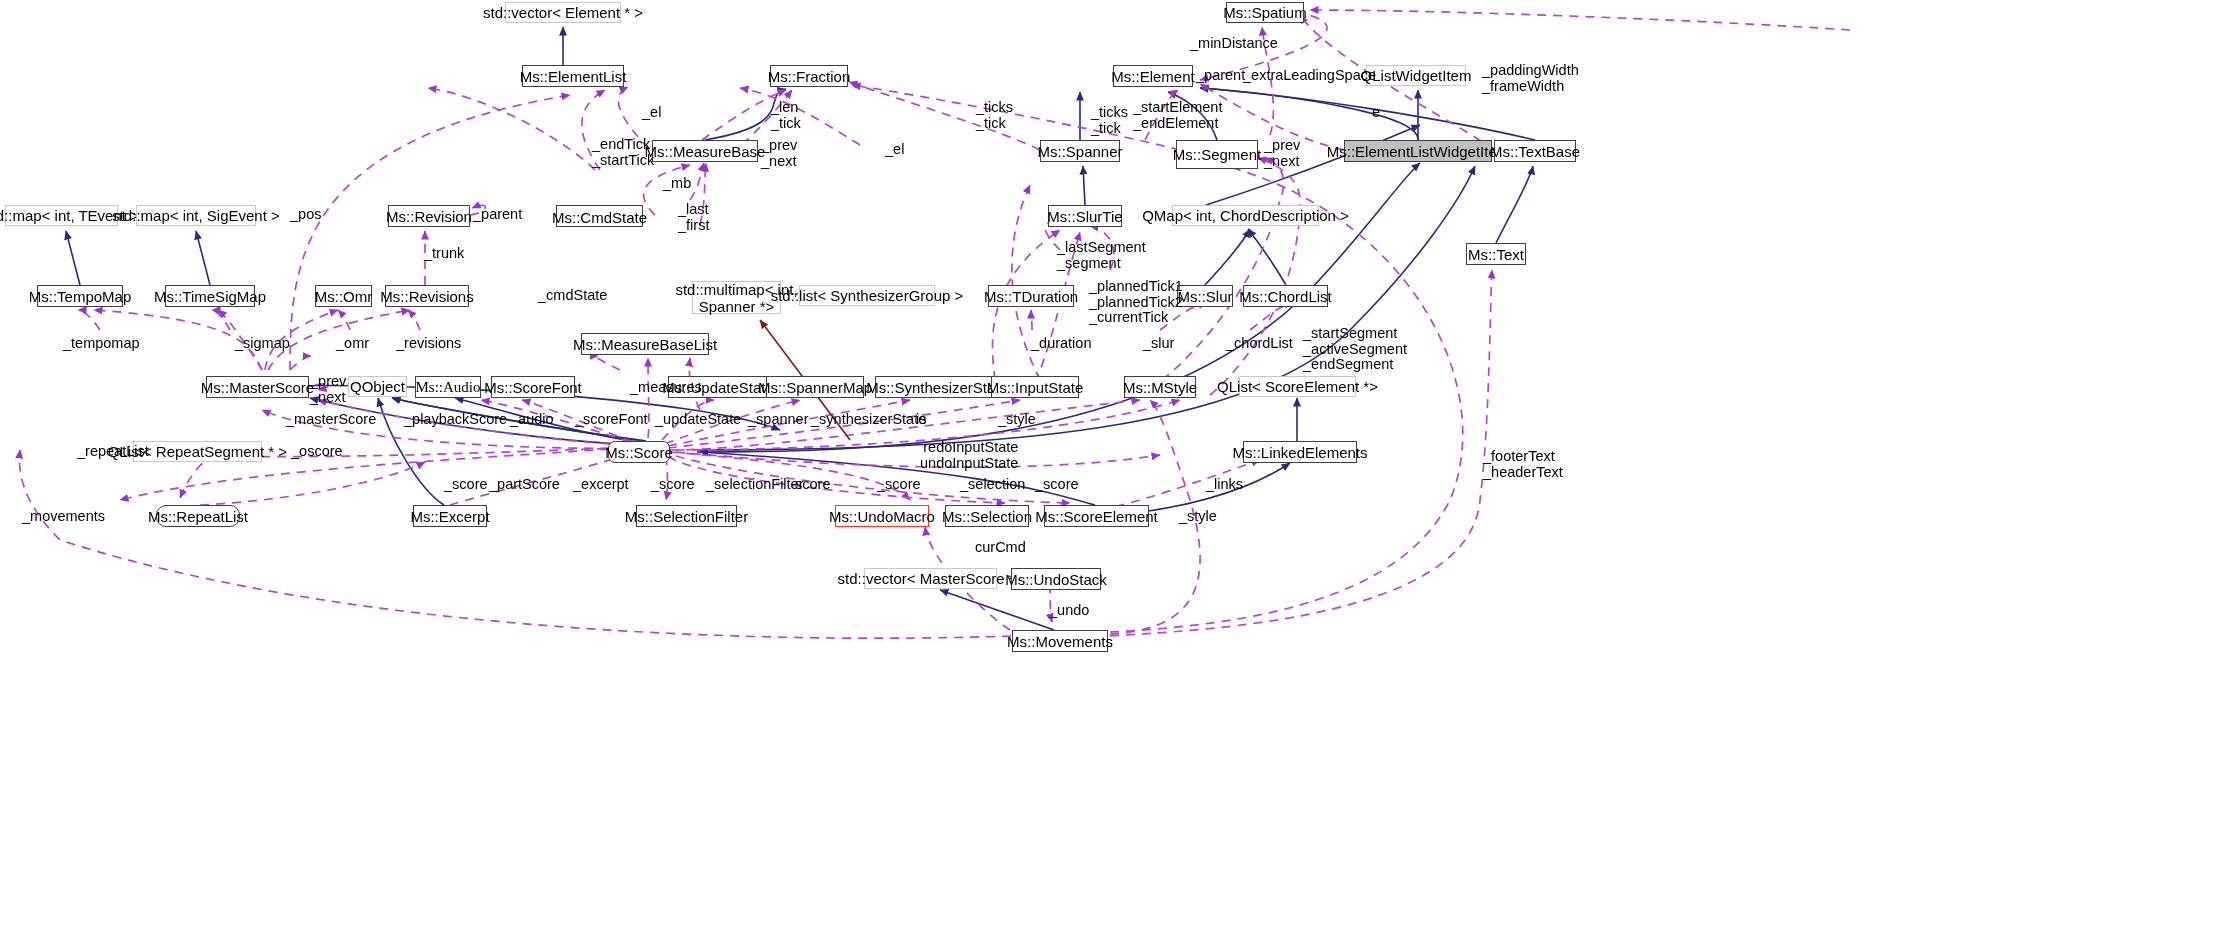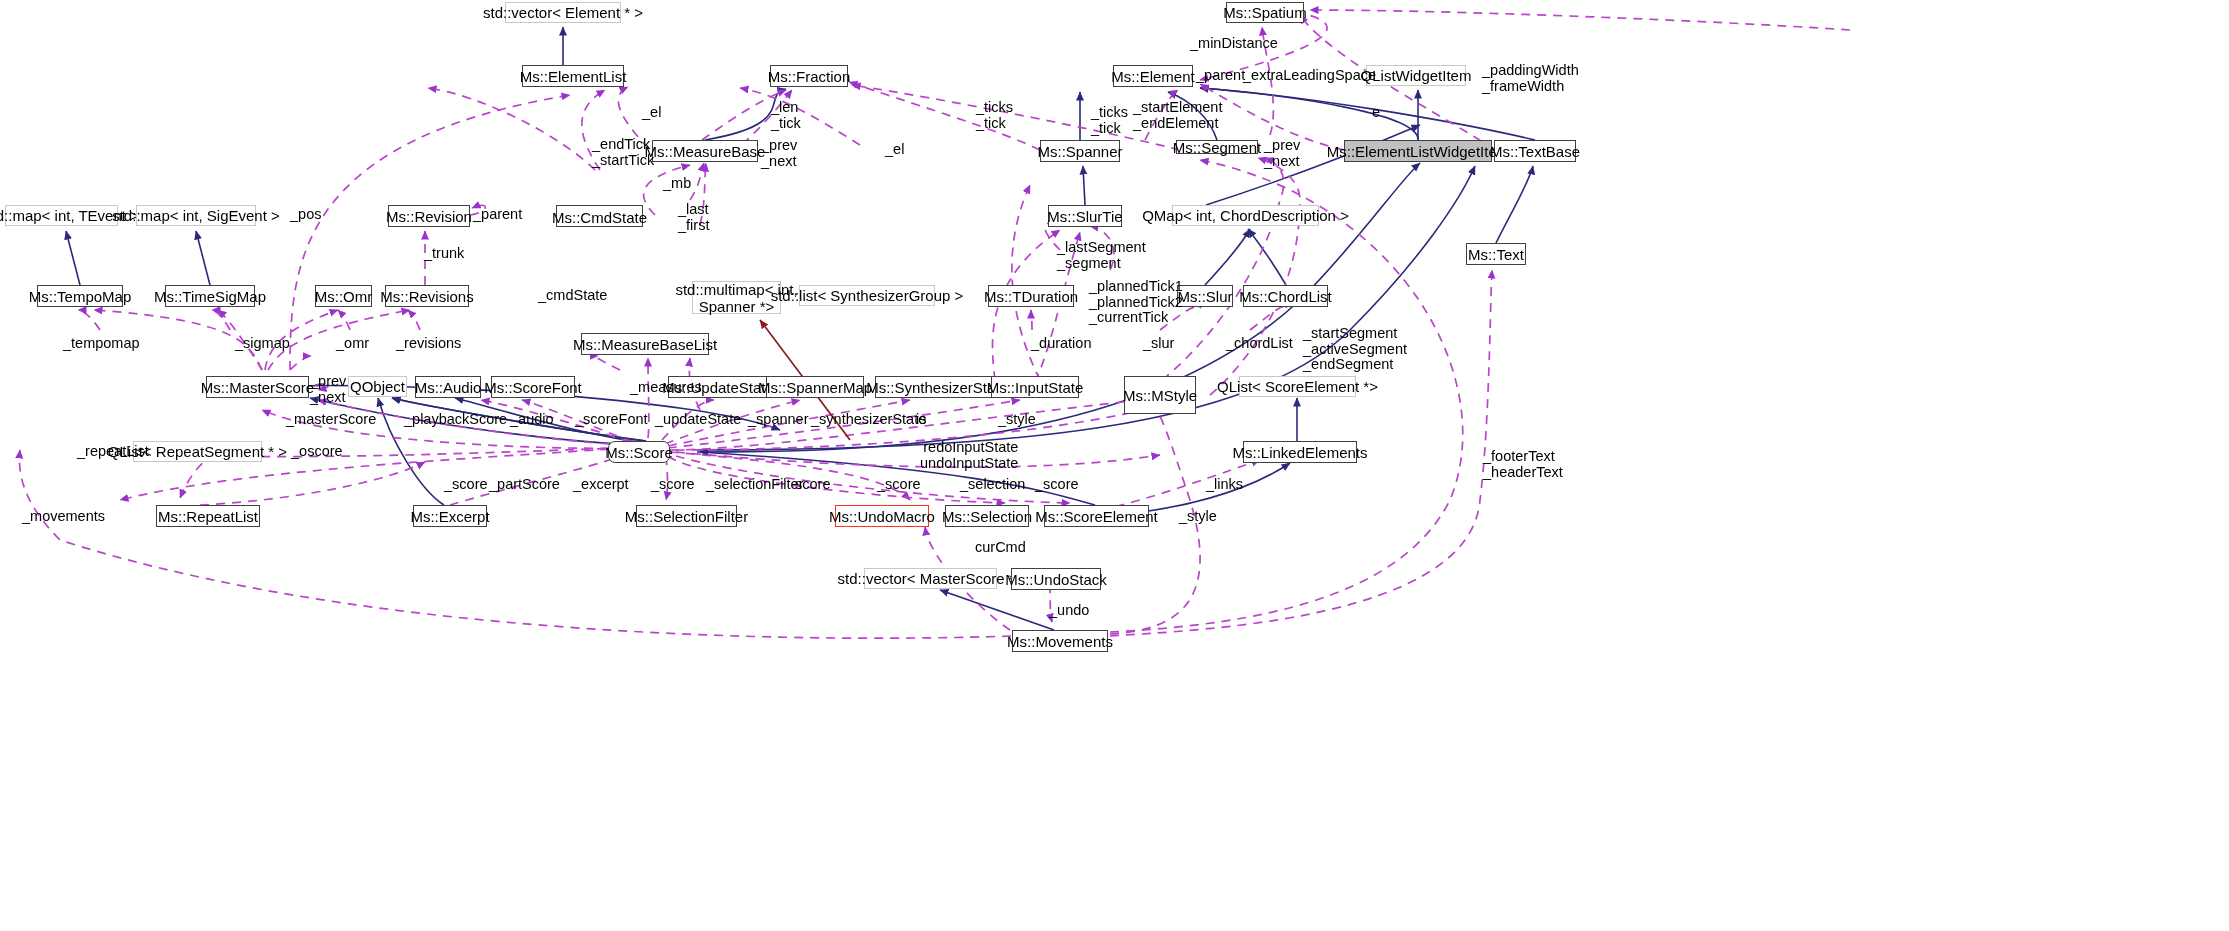--- a/index.html
+++ b/index.html
@@ -159,21 +159,21 @@
 
   <div id="nodes-layer">
       <div class="node lite" style="left: 505px; top: 2px; width: 116px; height: 21px;"><span>std::vector&lt; Element * &gt;</span></div>
       <div class="node solid" style="left: 522px; top: 65px; width: 102px; height: 22px;"><span>Ms::ElementList</span></div>
       <div class="node solid" style="left: 770px; top: 65px; width: 78px; height: 22px;"><span>Ms::Fraction</span></div>
       <div class="node solid" style="left: 1226px; top: 2px; width: 78px; height: 21px;"><span>Ms::Spatium</span></div>
       <div class="node solid" style="left: 1113px; top: 65px; width: 80px; height: 22px;"><span>Ms::Element</span></div>
       <div class="node lite" style="left: 1366px; top: 65px; width: 100px; height: 21px;"><span>QListWidgetItem</span></div>
       <div class="node solid" style="left: 652px; top: 140px; width: 106px; height: 22px;"><span>Ms::MeasureBase</span></div>
       <div class="node solid" style="left: 1040px; top: 140px; width: 80px; height: 22px;"><span>Ms::Spanner</span></div>
-      <div class="node solid" style="left: 1176px; top: 140px; width: 82px; height: 14px;"><span>Ms::Segment</span></div>
+      <div class="node solid" style="left: 1176px; top: 140px; width: 82px; height: 29px;"><span>Ms::Segment</span></div>
       <div class="node highlight" style="left: 1344px; top: 140px; width: 148px; height: 22px;"><span>Ms::ElementListWidgetItem</span></div>
       <div class="node solid" style="left: 1494px; top: 140px; width: 82px; height: 22px;"><span>Ms::TextBase</span></div>
       <div class="node lite" style="left: 5px; top: 205px; width: 113px; height: 21px;"><span>std::map&lt; int, TEvent &gt;</span></div>
       <div class="node lite" style="left: 136px; top: 205px; width: 120px; height: 21px;"><span>std::map&lt; int, SigEvent &gt;</span></div>
       <div class="node solid" style="left: 388px; top: 205px; width: 82px; height: 22px;"><span>Ms::Revision</span></div>
       <div class="node solid" style="left: 556px; top: 205px; width: 87px; height: 22px; align-items: flex-end;"><span>Ms::CmdState</span></div>
       <div class="node solid" style="left: 1048px; top: 205px; width: 74px; height: 22px;"><span>Ms::SlurTie</span></div>
       <div class="node lite" style="left: 1172px; top: 205px; width: 147px; height: 21px;"><span>QMap&lt; int, ChordDescription &gt;</span></div>
       <div class="node solid" style="left: 1466px; top: 243px; width: 60px; height: 22px;"><span>Ms::Text</span></div>
       <div class="node solid" style="left: 37px; top: 285px; width: 86px; height: 22px;"><span>Ms::TempoMap</span></div>
@@ -182,37 +182,37 @@
       <div class="node solid" style="left: 385px; top: 285px; width: 84px; height: 22px;"><span>Ms::Revisions</span></div>
       <div class="node lite" style="left: 692px; top: 281px; width: 89px; height: 33px;"><span>std::multimap&lt; int,
 Spanner *&gt;</span></div>
       <div class="node lite" style="left: 799px; top: 285px; width: 136px; height: 21px;"><span>std::list&lt; SynthesizerGroup &gt;</span></div>
       <div class="node solid" style="left: 988px; top: 285px; width: 86px; height: 22px;"><span>Ms::TDuration</span></div>
       <div class="node solid" style="left: 1177px; top: 285px; width: 56px; height: 22px;"><span>Ms::Slur</span></div>
       <div class="node solid" style="left: 1243px; top: 285px; width: 85px; height: 22px;"><span>Ms::ChordList</span></div>
       <div class="node solid" style="left: 581px; top: 333px; width: 128px; height: 22px;"><span>Ms::MeasureBaseList</span></div>
       <div class="node solid" style="left: 206px; top: 376px; width: 103px; height: 22px;"><span>Ms::MasterScore</span></div>
       <div class="node lite" style="left: 348px; top: 376px; width: 59px; height: 21px;"><span>QObject</span></div>
-      <div class="node solid" style="left: 415px; top: 376px; width: 66px; height: 22px;"><span>Ms::Audio</span></div>
+      <div class="node solid" style="left: 415px; top: 376px; width: 66px; height: 22px; font-family: Liberation Serif, serif;"><span>Ms::Audio</span></div>
       <div class="node solid" style="left: 491px; top: 376px; width: 84px; height: 22px;"><span>Ms::ScoreFont</span></div>
       <div class="node solid" style="left: 668px; top: 376px; width: 100px; height: 22px;"><span>Ms::UpdateState</span></div>
       <div class="node solid" style="left: 766px; top: 376px; width: 98px; height: 22px;"><span>Ms::SpannerMap</span></div>
       <div class="node solid" style="left: 875px; top: 376px; width: 124px; height: 22px;"><span>Ms::SynthesizerState</span></div>
       <div class="node solid" style="left: 991px; top: 376px; width: 88px; height: 22px;"><span>Ms::InputState</span></div>
-      <div class="node solid" style="left: 1124px; top: 376px; width: 72px; height: 38px;"><span>Ms::MStyle</span></div>
+      <div class="node solid" style="left: 1124px; top: 376px; width: 72px; height: 22px;"><span>Ms::MStyle</span></div>
       <div class="node lite" style="left: 1239px; top: 376px; width: 117px; height: 21px;"><span>QList&lt; ScoreElement *&gt;</span></div>
       <div class="node lite" style="left: 133px; top: 441px; width: 129px; height: 21px;"><span>QList&lt; RepeatSegment * &gt;</span></div>
       <div class="node solid" style="left: 608px; top: 441px; width: 62px; height: 22px; border-radius: 7px;"><span>Ms::Score</span></div>
       <div class="node solid" style="left: 1243px; top: 441px; width: 114px; height: 22px;"><span>Ms::LinkedElements</span></div>
       <div class="node solid" style="left: 413px; top: 505px; width: 74px; height: 22px;"><span>Ms::Excerpt</span></div>
       <div class="node solid" style="left: 636px; top: 505px; width: 101px; height: 22px;"><span>Ms::SelectionFilter</span></div>
       <div class="node current" style="left: 835px; top: 505px; width: 94px; height: 22px;"><span>Ms::UndoMacro</span></div>
       <div class="node solid" style="left: 945px; top: 505px; width: 84px; height: 22px;"><span>Ms::Selection</span></div>
       <div class="node solid" style="left: 1044px; top: 505px; width: 105px; height: 22px;"><span>Ms::ScoreElement</span></div>
-      <div class="node solid" style="left: 156px; top: 505px; width: 104px; height: 22px;"><span>Ms::RepeatList</span></div>
+      <div class="node solid" style="left: 156px; top: 505px; width: 84px; height: 22px; border-radius: 10px;"><span>Ms::RepeatList</span></div>
       <div class="node lite" style="left: 864px; top: 568px; width: 133px; height: 21px;"><span>std::vector&lt; MasterScore *&gt;</span></div>
       <div class="node solid" style="left: 1011px; top: 568px; width: 90px; height: 22px;"><span>Ms::UndoStack</span></div>
       <div class="node solid" style="left: 1012px; top: 630px; width: 96px; height: 22px;"><span>Ms::Movements</span></div>
     </div>
   <div id="labels-layer">
       <div class="elabel" style="left: 642px; top: 105px;">_el</div>
       <div class="elabel" style="left: 771px; top: 100px;">_len
 _tick</div>
       <div class="elabel" style="left: 1190px; top: 36px;">_minDistance</div>
       <div class="elabel" style="left: 1482px; top: 63px;">_paddingWidth

